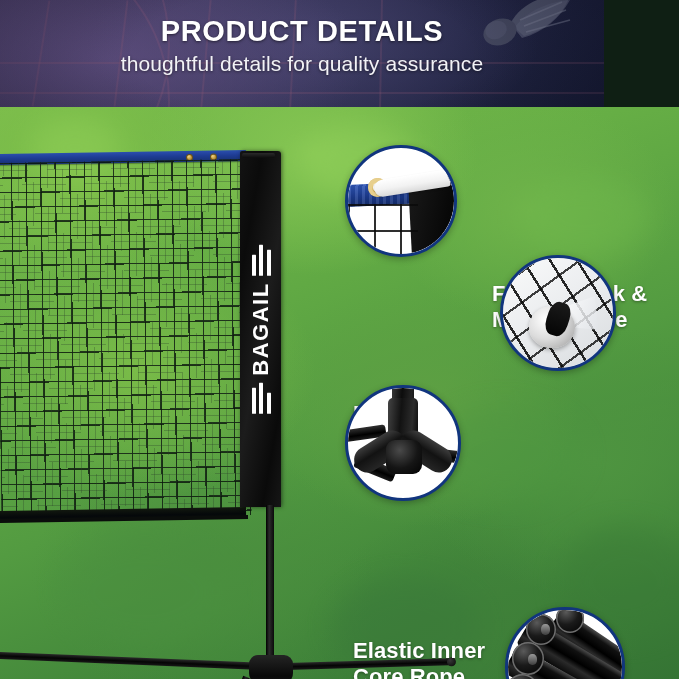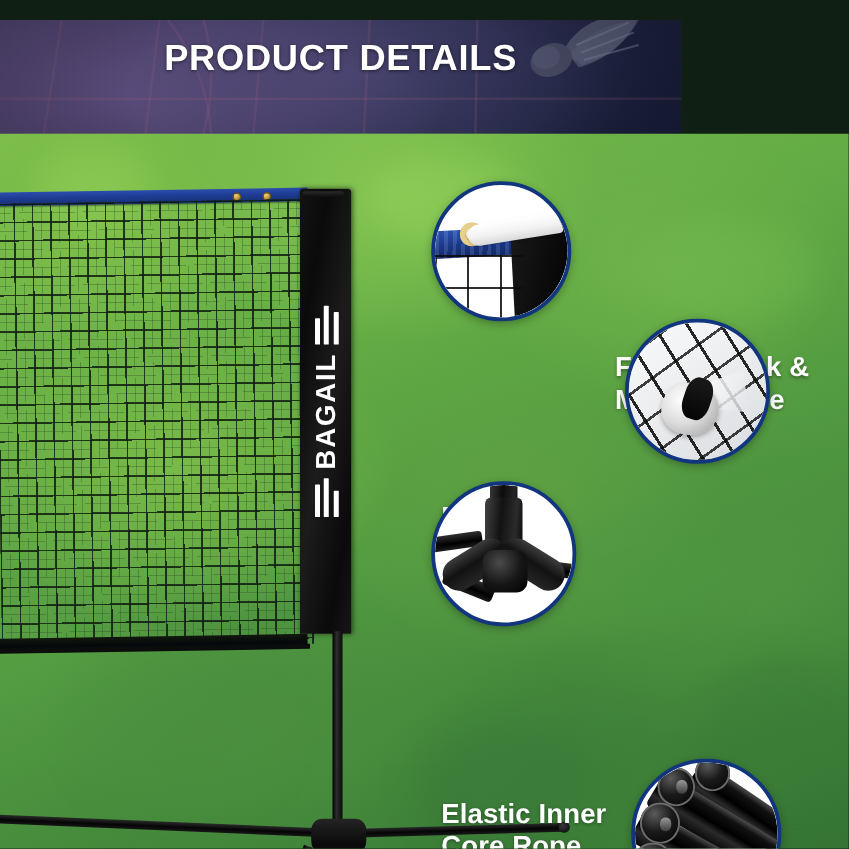--- a/index.html
+++ b/index.html
@@ -6,21 +6,21 @@
   html, body {
     width: 679px; height: 679px;
     overflow: hidden;
     background: #0f1f14;
     font-family: "Liberation Sans", sans-serif;
   }
   #page { position: relative; width: 679px; height: 679px; overflow: hidden; }
 
   
   #banner {
-    position: absolute; left: 0; top: 16px; width: 545px; height: 107px;
+    position: absolute; left: 0; top: 0; width: 604px; height: 107px;
     overflow: hidden;
     background:
       radial-gradient(ellipse 360px 150px at 18% 55%, rgba(104,86,138,0.62) 0%, rgba(104,86,138,0) 72%),
       radial-gradient(ellipse 300px 140px at 52% 40%, rgba(92,90,140,0.45) 0%, rgba(92,90,140,0) 75%),
       linear-gradient(118deg, #4b3f66 0%, #43395e 14%, #3a3458 32%, #2e2c4e 52%, #232544 72%, #1b1f3a 88%, #161a33 100%);
   }
   #banner .netline {
     position: absolute; background: rgba(150,90,120,0.22);
   }
   #banner .arc {
@@ -353,20 +353,21 @@
         <path d="M54 26 L96 8 M58 32 L100 16 M60 38 L104 26" stroke="#9499ab" stroke-width="1.6" fill="none" opacity=".55"></path>
         <ellipse cx="34" cy="38" rx="17" ry="13" transform="rotate(-20 34 38)" fill="#4e5266"></ellipse>
         <ellipse cx="30" cy="36" rx="11" ry="9" transform="rotate(-20 30 36)" fill="#5c6075" opacity=".8"></ellipse>
       </g>
     </svg>
 
     <div id="banner-vig"></div>
 
     <div id="banner-text">
       <div id="title">PRODUCT DETAILS</div>
+      <div id="subtitle">thoughtful details for quality assurance</div>
     </div>
   </div>
 
   <div id="photo">
 
     <div class="blob" style="left:30px;  top:10px;  width:90px;  height:60px;  background:#8fce57; opacity:.55;"></div>
     <div class="blob" style="left:300px; top:20px;  width:120px; height:70px;  background:#93d25b; opacity:.45;"></div>
     <div class="blob" style="left:520px; top:70px;  width:130px; height:80px;  background:#6fb84c; opacity:.45;"></div>
     <div class="blob" style="left:430px; top:300px; width:150px; height:95px;  background:#4f9741; opacity:.50;"></div>
     <div class="blob" style="left:560px; top:420px; width:130px; height:110px; background:#3b7c37; opacity:.55;"></div>

